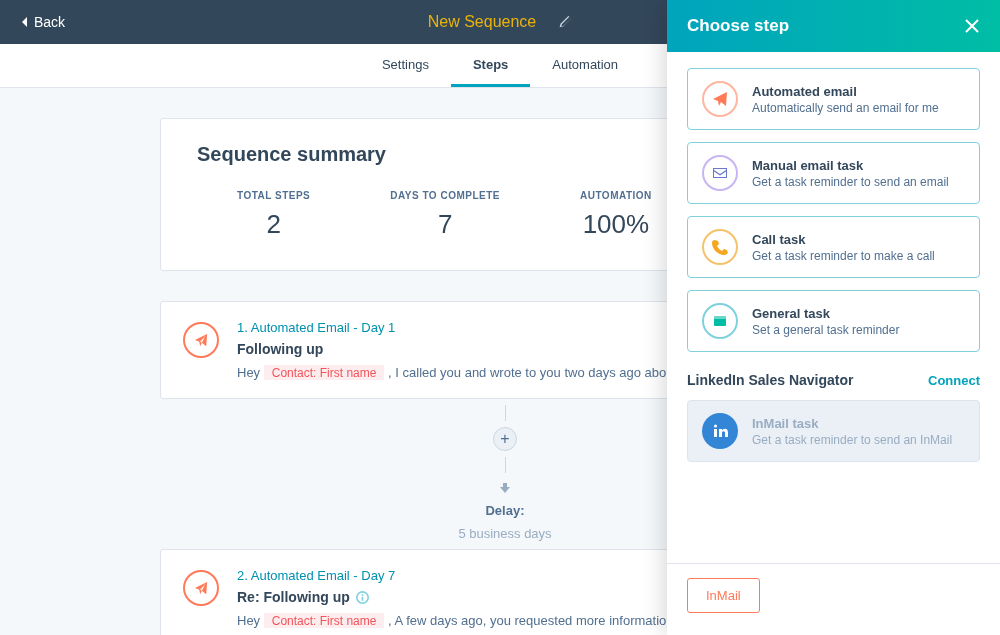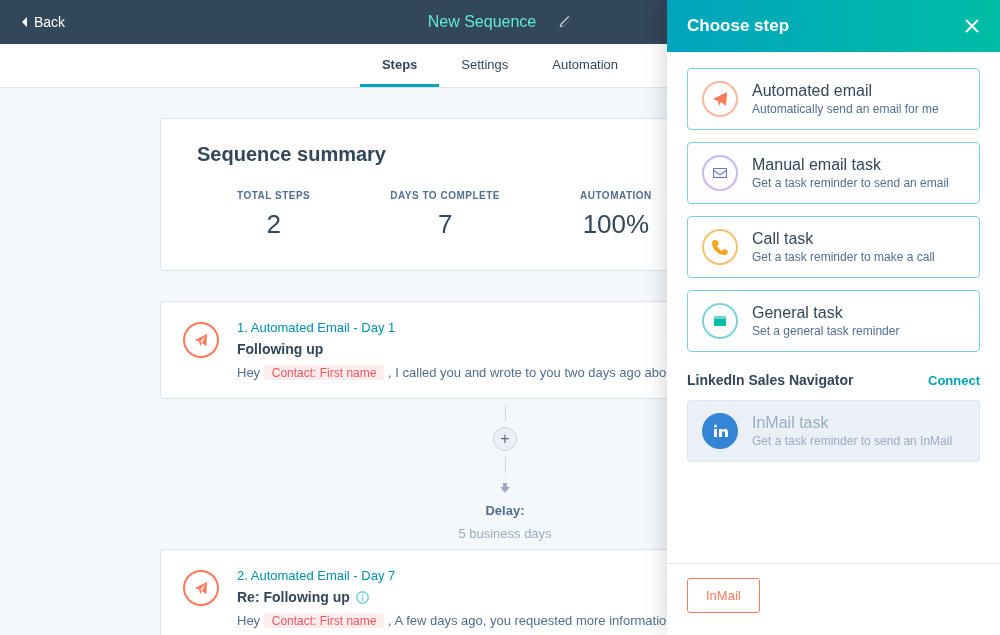--- a/index.html
+++ b/index.html
@@ -27,21 +27,21 @@
       cursor: pointer;
     }
     .back-btn svg { width: 8px; height: 12px; fill: #fff; }
     .title-wrap {
       position: absolute;
       left: 50%;
       transform: translateX(-50%);
       display: flex;
       align-items: center;
       gap: 22px;
-      color: #5eead4;
+      color: #eab308;
       font-size: 16px;
       font-weight: 400;
     }
     .title-wrap svg { width: 14px; height: 14px; fill: #cbd6e2; }
     .tabs {
       background: #fff;
       height: 44px;
       display: flex;
       justify-content: center;
       align-items: flex-end;
@@ -191,21 +191,21 @@
     .opt-icon {
       width: 36px;
       height: 36px;
       border-radius: 50%;
       display: flex;
       align-items: center;
       justify-content: center;
       flex-shrink: 0;
     }
     .opt-icon svg { width: 16px; height: 16px; }
-    .opt-text h3 { font-size: 16px; font-weight: 400; color: #33475b; margin-bottom: 2px; }
+    .opt-text h3 { font-size: 13px; font-weight: 700; color: #33475b; margin-bottom: 2px; }
     .opt-text p { font-size: 12px; color: #516f90; }
     .linkedin-row { display: flex; justify-content: space-between; align-items: center; margin: 20px 0 12px; }
     .linkedin-row h3 { font-size: 14px; font-weight: 600; color: #33475b; }
     .connect-link { color: #00a4bd; font-size: 13px; font-weight: 600; cursor: pointer; }
     .option.disabled {
       background: #eaf0f6;
       border: 1px solid #dfe3eb;
       cursor: default;
     }
     .option.disabled .opt-text h3, .option.disabled .opt-text p { color: #99acc2; }
@@ -243,22 +243,22 @@
   </div>
   <div class="title-wrap">
     <span>New Sequence</span>
     <svg viewBox="0 0 16 16">
         <path d="M12.1 2.1l1.8 1.8-8.5 8.5-2.4.6.6-2.4 8.5-8.5zM11 1L2 10l-1 4 4-1 9-9-3-3z"></path>
       </svg>
   </div>
 </div>
 
 <div class="tabs">
+  <div class="tab">Settings</div>
   <div class="tab active">Steps</div>
-  <div class="tab">Settings</div>
   <div class="tab">Automation</div>
 </div>
 
 <div class="main">
   <div class="summary-card">
     <div class="summary-title">Sequence summary</div>
     <div class="stats">
       <div class="stat">
         <div class="stat-label">TOTAL STEPS</div>
         <div class="stat-value">2</div>

